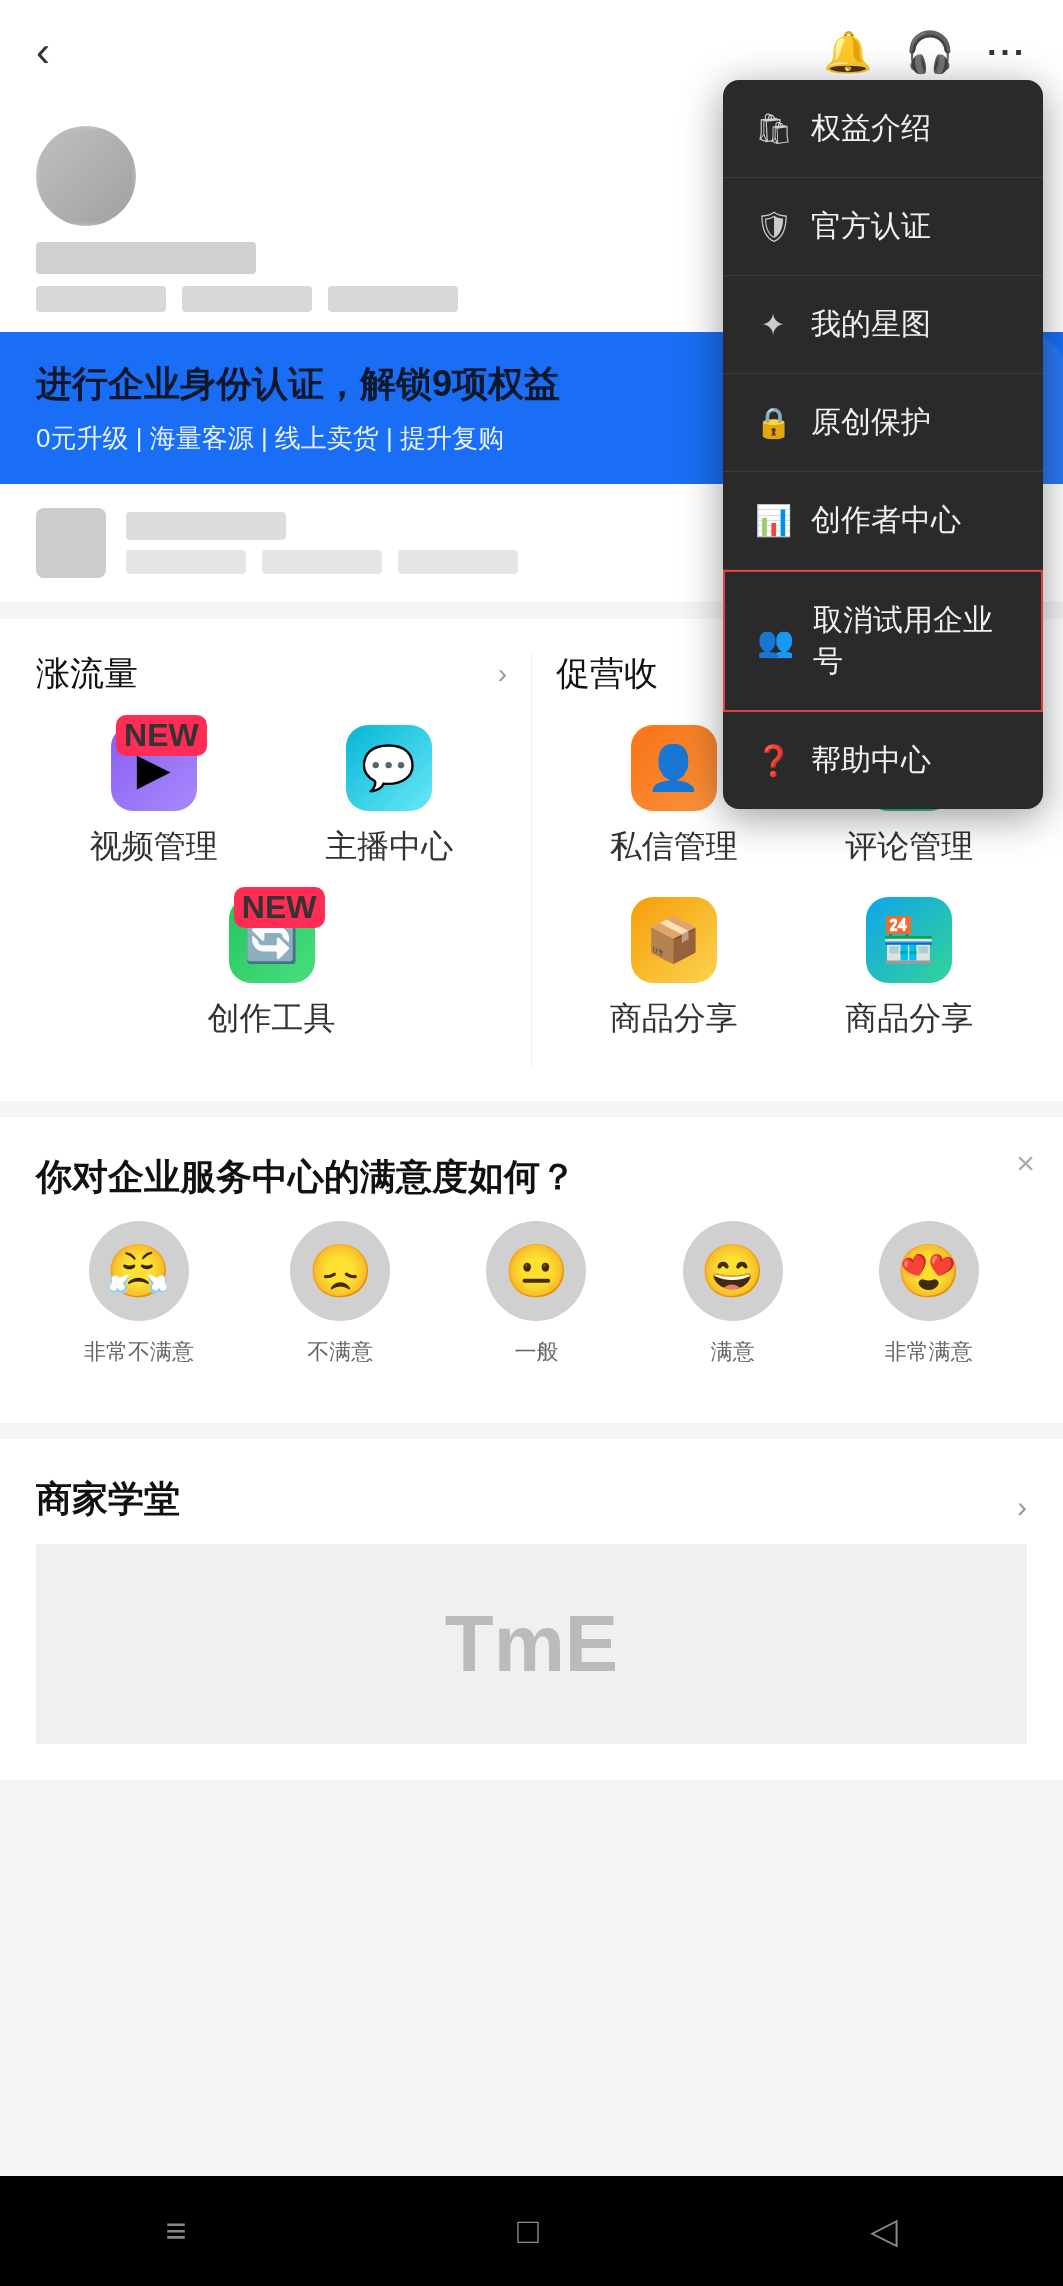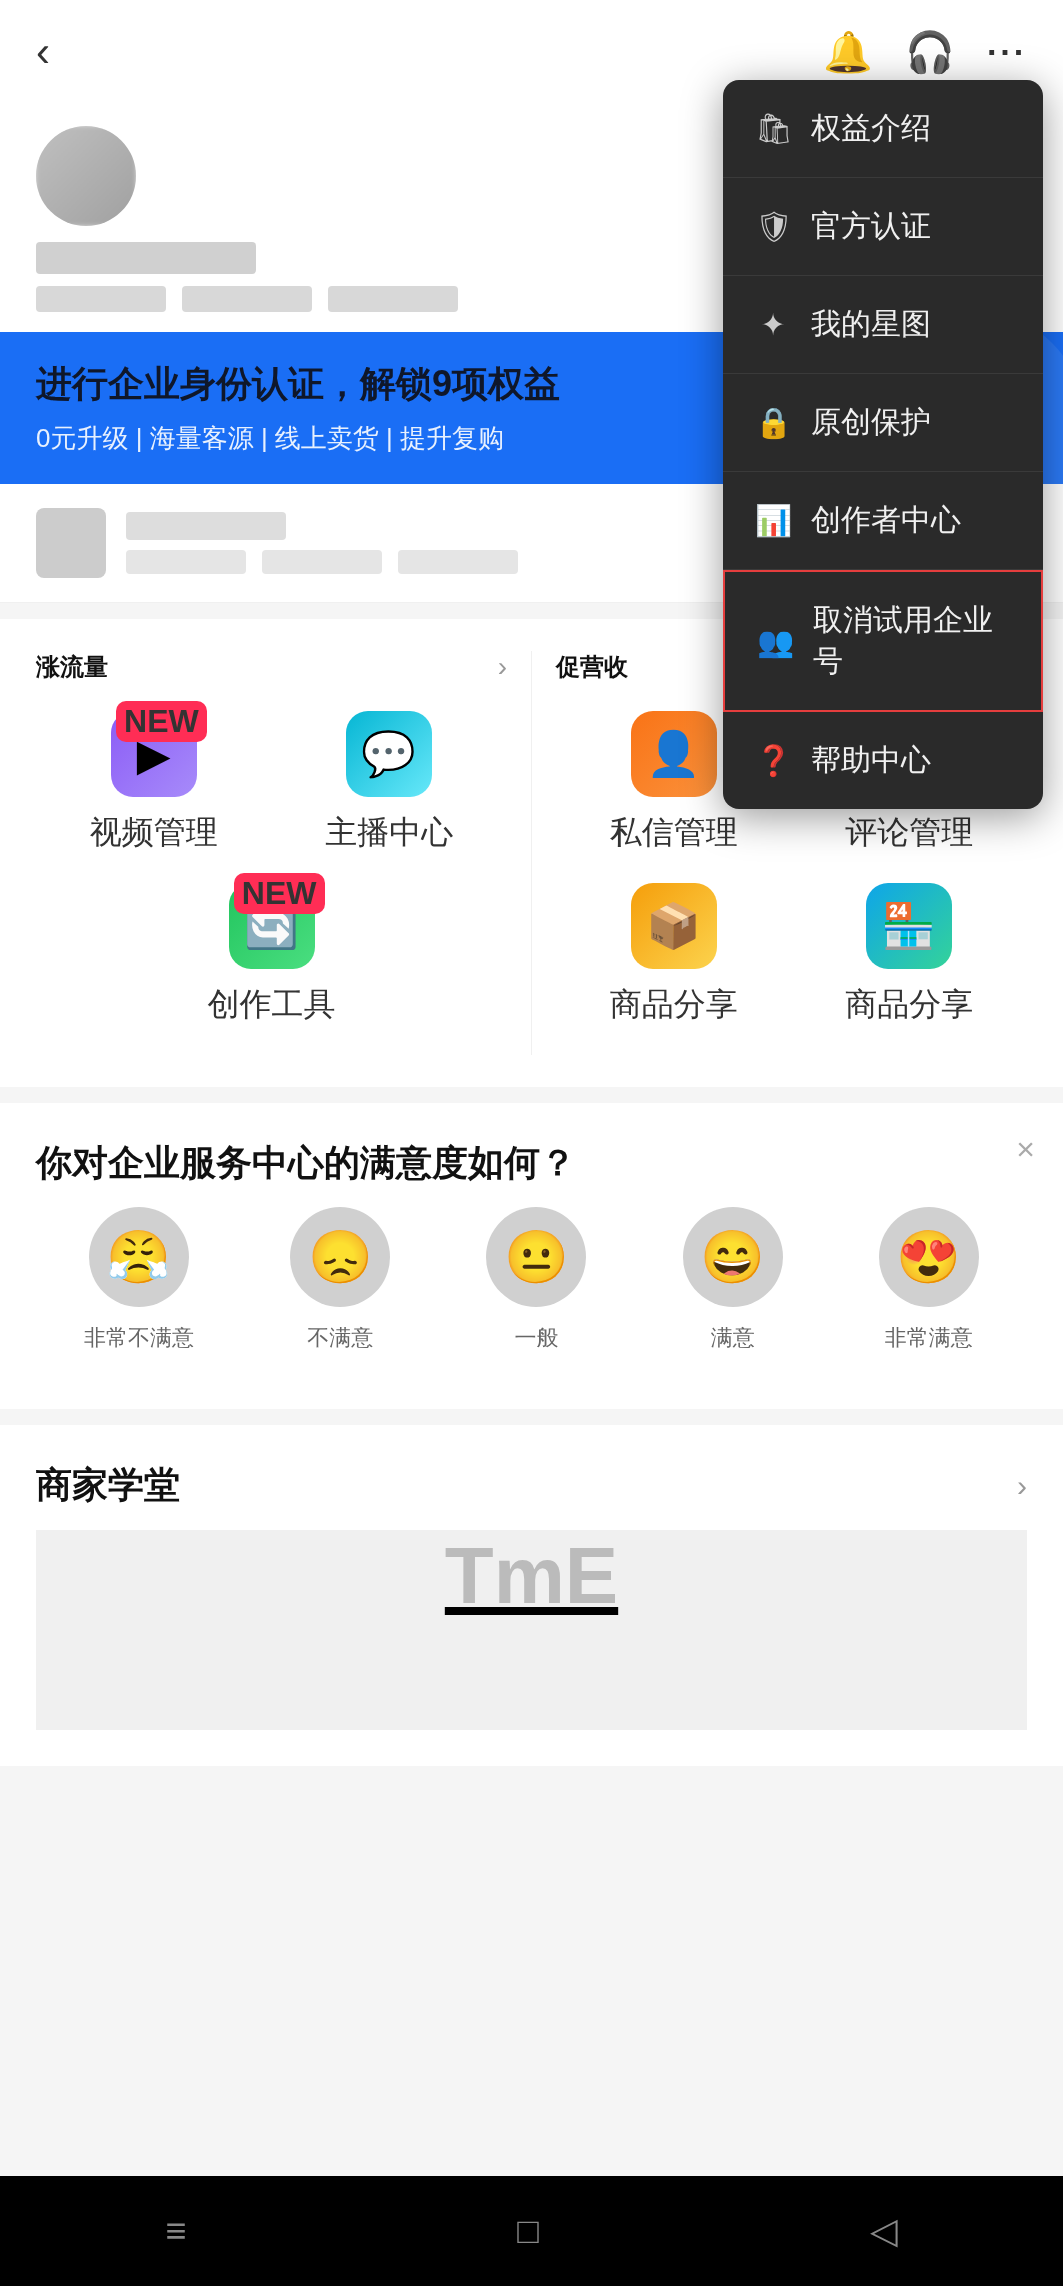--- a/index.html
+++ b/index.html
@@ -163,22 +163,22 @@
       border-right: none;
       padding: 0 0 0 24px;
     }
     .grid-section-header {
       display: flex;
       align-items: center;
       justify-content: space-between;
       margin-bottom: 28px;
     }
     .grid-section-title {
-      font-size: 24px;
-      font-weight: bold;
+      font-size: 34px;
+      font-weight: normal;
       color: #111;
     }
     .grid-section-arrow {
       font-size: 28px;
       color: #999;
     }
     .grid-icons-row {
       display: flex;
       gap: 0;
       justify-content: space-between;
@@ -290,37 +290,37 @@
       margin-top: 16px;
       padding: 36px;
     }
     .merchant-title {
       font-size: 36px;
       font-weight: bold;
       color: #111;
     }
     .merchant-header {
       display: flex;
-      align-items: center;
+      align-items: flex-end;
       justify-content: space-between;
       margin-bottom: 20px;
     }
     .merchant-arrow {
       font-size: 30px;
       color: #999;
     }
 
     
     .tme-area {
       background: #f0f0f0;
       margin-top: 12px;
       min-height: 200px;
       display: flex;
+      align-items: center;
       justify-content: center;
-      text-decoration: underline;
     }
     .tme-text {
       font-size: 80px;
       font-weight: bold;
       color: #bbb;
     }
 
     
     .bottom-nav {
       position: fixed;

